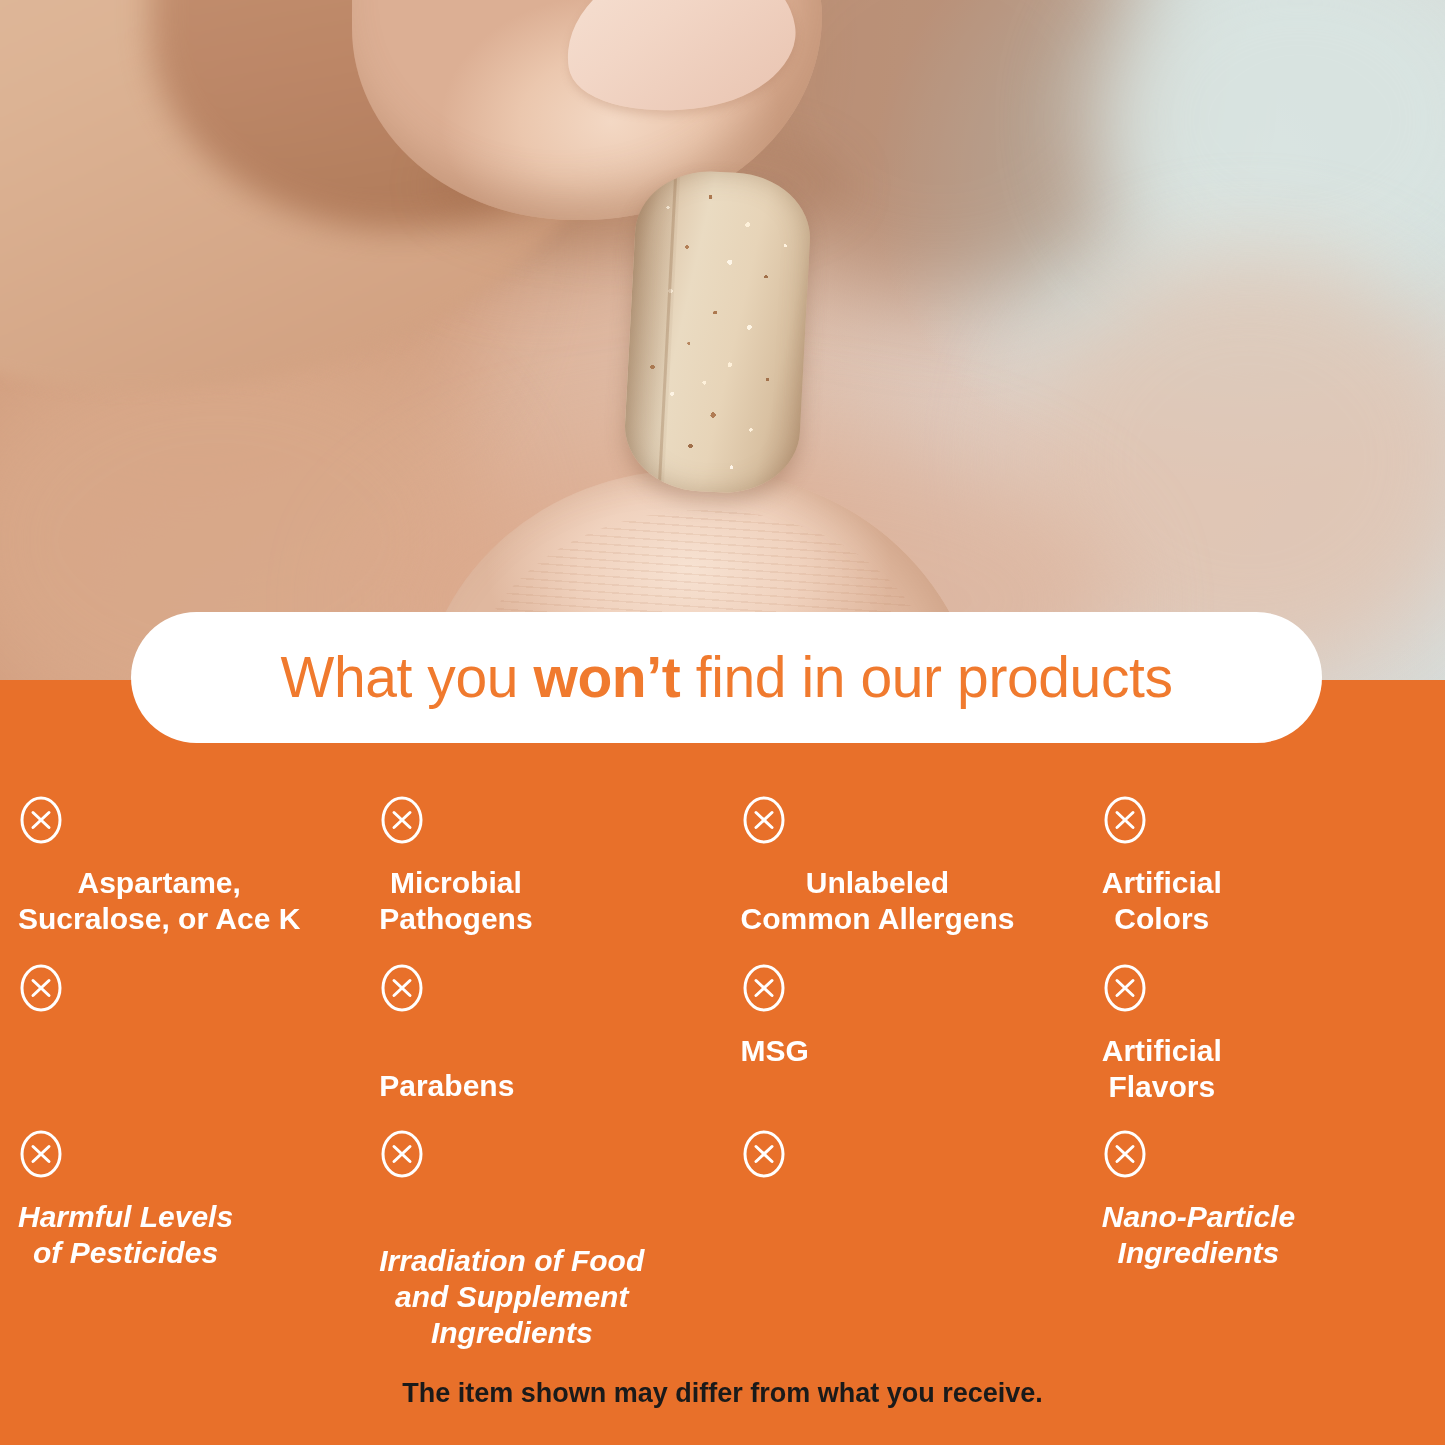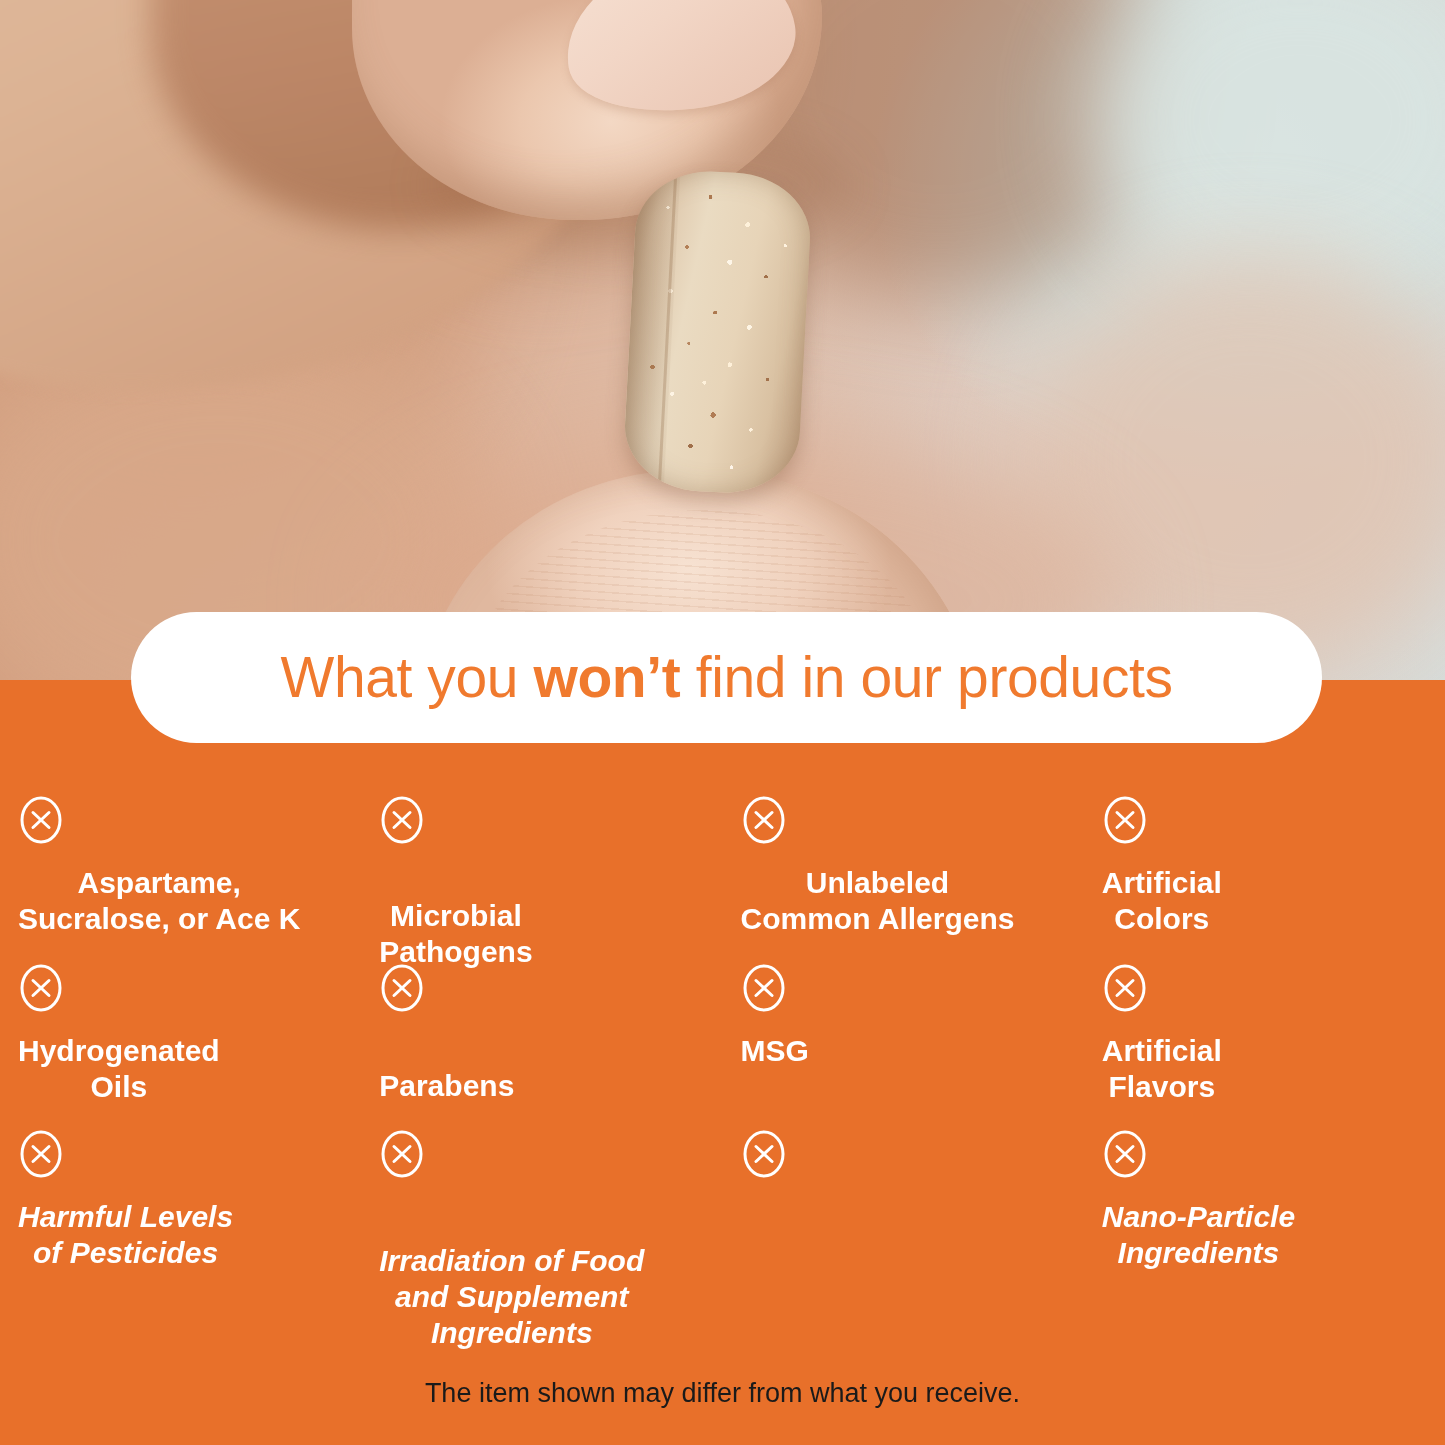--- a/index.html
+++ b/index.html
@@ -245,21 +245,21 @@
   }
 
   .disclaimer {
     position: absolute;
     left: 0;
     top: 1378px;
     width: 1445px;
     text-align: center;
     color: #1A1A1A;
     font-size: 27px;
-    font-weight: 400;
+    font-weight: 700;
     z-index: 3;
   }
 </style>
 </head>
 <body>
 
 <div class="infographic">
 
   <div class="photo">
     <div class="blob blob-a"></div>
@@ -300,21 +300,21 @@
           <span class="x-icon">
             <svg viewBox="0 0 46 50" xmlns="http://www.w3.org/2000/svg">
               <ellipse cx="23" cy="25" rx="19" ry="22" fill="none" stroke="#FFFFFF" stroke-width="3"></ellipse>
               <line x1="15" y1="17.5" x2="31" y2="32.5" stroke="#FFFFFF" stroke-width="3" stroke-linecap="round"></line>
               <line x1="31" y1="17.5" x2="15" y2="32.5" stroke="#FFFFFF" stroke-width="3" stroke-linecap="round"></line>
             </svg>
           </span>
           <div class="cell-label">Aspartame,
 Sucralose, or Ace K</div>
         </div>
-        <div class="cell" style="height: 168px; gap: 33px;">
+        <div class="cell" style="height: 168px;">
           <span class="x-icon">
             <svg viewBox="0 0 46 50" xmlns="http://www.w3.org/2000/svg">
               <ellipse cx="23" cy="25" rx="19" ry="22" fill="none" stroke="#FFFFFF" stroke-width="3"></ellipse>
               <line x1="15" y1="17.5" x2="31" y2="32.5" stroke="#FFFFFF" stroke-width="3" stroke-linecap="round"></line>
               <line x1="31" y1="17.5" x2="15" y2="32.5" stroke="#FFFFFF" stroke-width="3" stroke-linecap="round"></line>
             </svg>
           </span>
           <div class="cell-label">Microbial
 Pathogens</div>
         </div>
@@ -343,22 +343,20 @@
       </div>
       <div class="grid row-2" style="position: relative; top: 0px;">
         <div class="cell" style="height: 166px;">
           <span class="x-icon">
             <svg viewBox="0 0 46 50" xmlns="http://www.w3.org/2000/svg">
               <ellipse cx="23" cy="25" rx="19" ry="22" fill="none" stroke="#FFFFFF" stroke-width="3"></ellipse>
               <line x1="15" y1="17.5" x2="31" y2="32.5" stroke="#FFFFFF" stroke-width="3" stroke-linecap="round"></line>
               <line x1="31" y1="17.5" x2="15" y2="32.5" stroke="#FFFFFF" stroke-width="3" stroke-linecap="round"></line>
             </svg>
           </span>
-          <div class="cell-label">Hydrogenated
-Oils</div>
         </div>
         <div class="cell" style="height: 166px; gap: 35px;">
           <span class="x-icon">
             <svg viewBox="0 0 46 50" xmlns="http://www.w3.org/2000/svg">
               <ellipse cx="23" cy="25" rx="19" ry="22" fill="none" stroke="#FFFFFF" stroke-width="3"></ellipse>
               <line x1="15" y1="17.5" x2="31" y2="32.5" stroke="#FFFFFF" stroke-width="3" stroke-linecap="round"></line>
               <line x1="31" y1="17.5" x2="15" y2="32.5" stroke="#FFFFFF" stroke-width="3" stroke-linecap="round"></line>
             </svg>
           </span>
           <div class="cell-label">Parabens</div>

